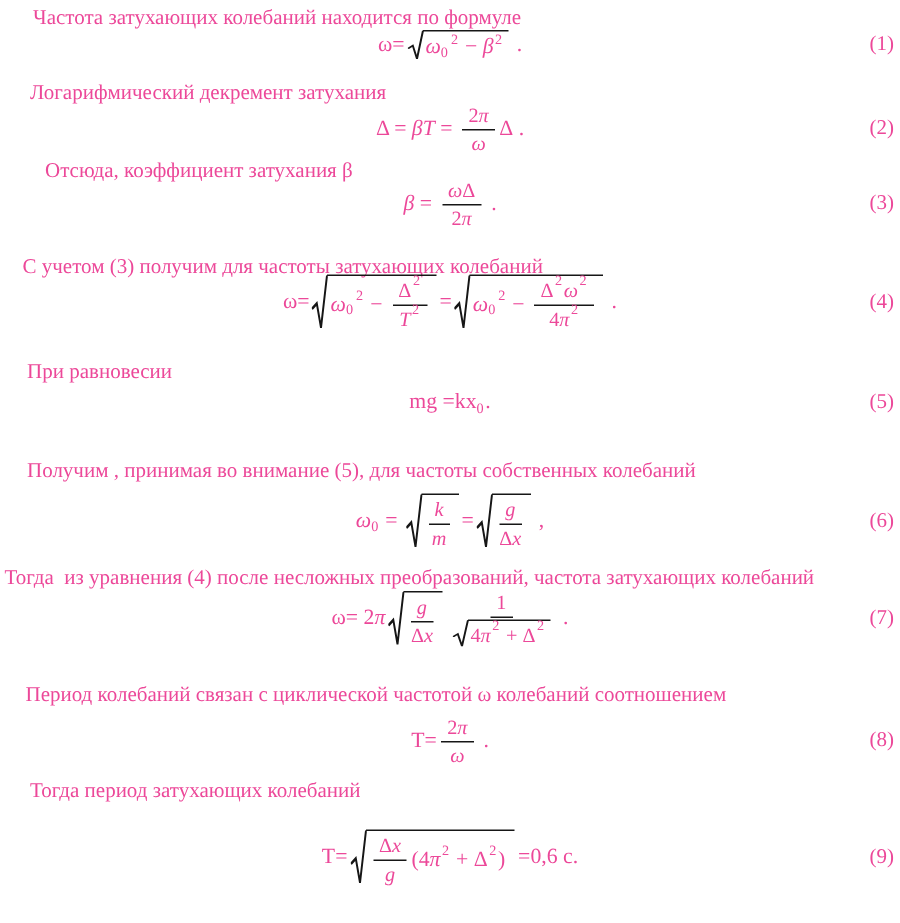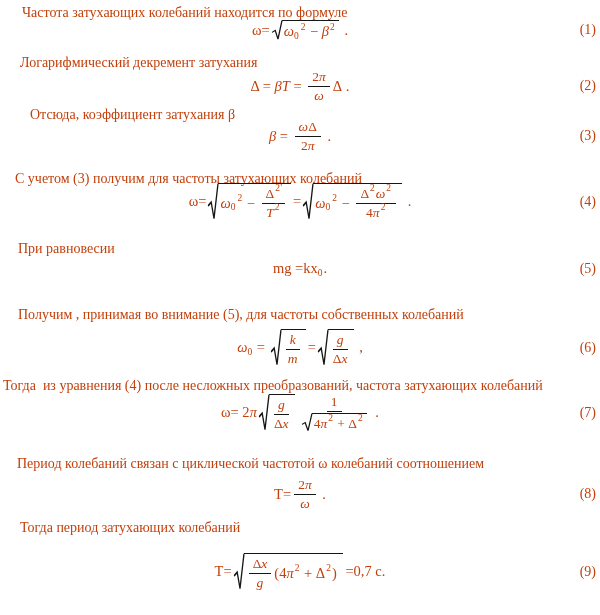--- a/index.html
+++ b/index.html
@@ -1,18 +1,18 @@
 <!DOCTYPE html>
 <html><head>
 <meta charset="utf-8">
 <style>
   html,body { margin:0; padding:0; background:#ffffff; }
   .page {
     position:relative; width:600px; height:615px; background:#ffffff;
-    font-family:"Liberation Serif", serif; color:#c2410c; overflow:hidden;
+    font-family:"Liberation Serif", serif; color:#ec4899; overflow:hidden;
   }
   .para {
     position:absolute; left:0; width:100%;
     font-size:14px; line-height:16px; white-space:pre;
   }
   .eq-row {
     position:absolute; left:0; width:100%;
     display:flex; justify-content:center; align-items:center;
     font-size:14.5px;
   }
@@ -307,18 +307,18 @@
           </span>
           <span class="t u">(4</span>
           <span class="t i">π</span>
           <span class="t sup">2</span>
           <span class="t u"> + </span>
           <span class="t u">Δ</span>
           <span class="t sup">2</span>
           <span class="t u">) </span>
         </span>
       </span>
-      <span class="t u">=0,7 с.</span>
+      <span class="t u">=0,6 с.</span>
     </span>
     <span class="eq-num">(9)</span>
   </div>
 
 </div>
 
 </body></html>

